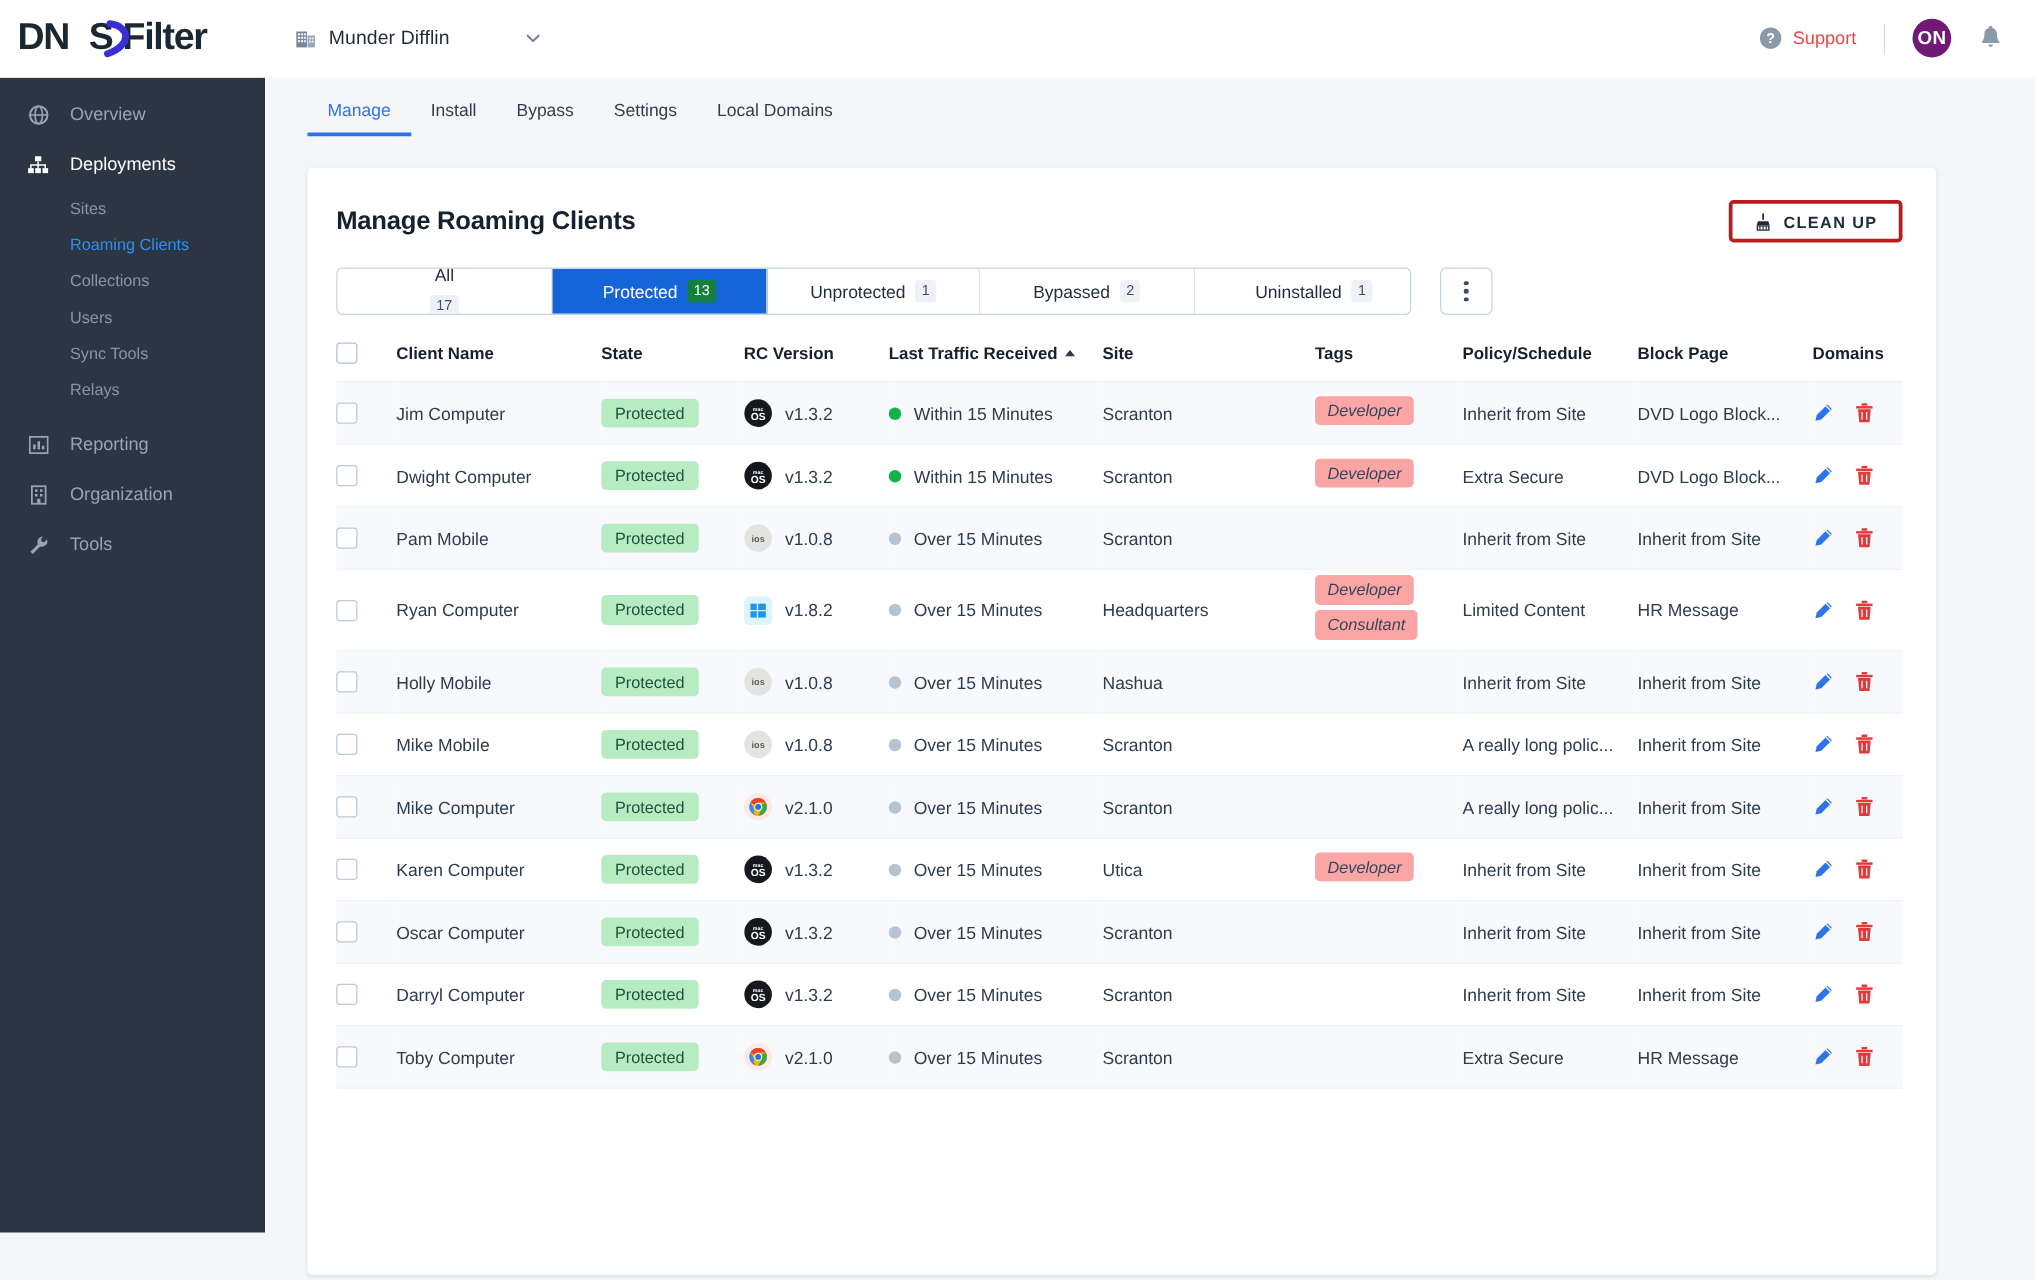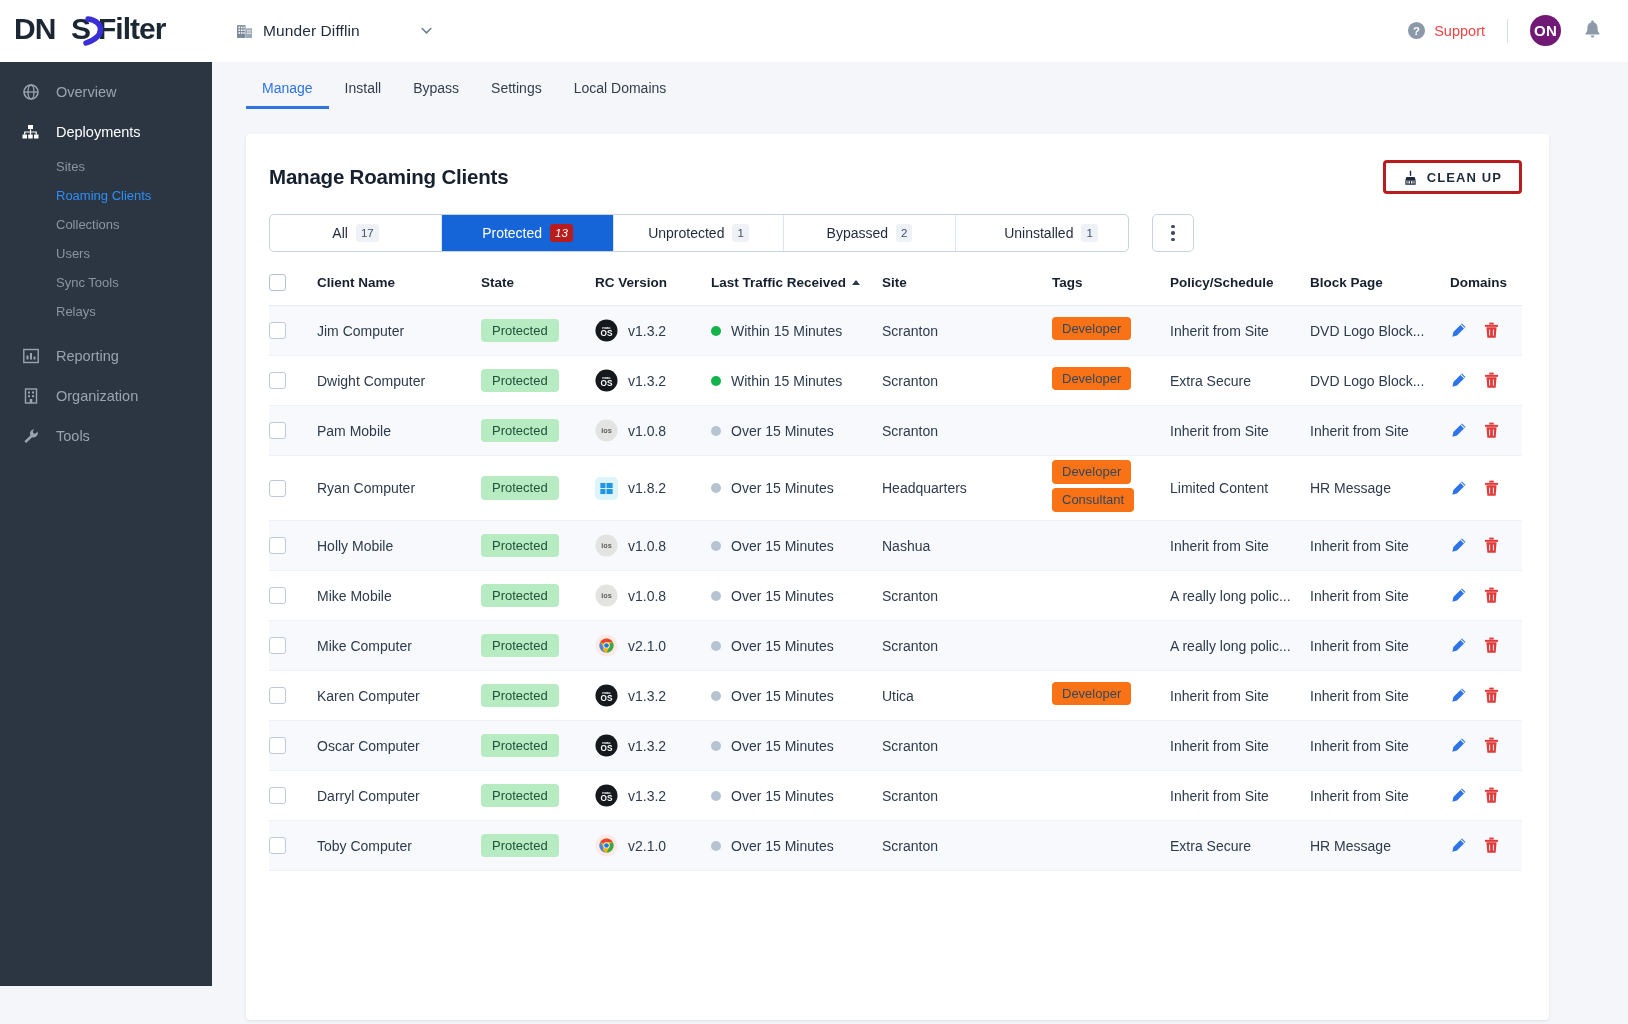--- a/index.html
+++ b/index.html
@@ -115,22 +115,22 @@
     display: flex; align-items: center; justify-content: center; gap: 8px;
     font-size: 14px; color: #1f2b3d; cursor: pointer;
     border-right: 1px solid #dde5ee; padding: 0 10px;
   }
   .seg:last-child { border-right: none; padding-left: 28px; }
   .seg.active { background: #1565d8; color: #ffffff; }
   .seg .cnt {
     font-size: 11.5px; background: #eef2f7; color: #41506a;
     border-radius: 3px; padding: 1.5px 5px; line-height: 1.25;
   }
-  .seg.active .cnt { background: #b91c1c; color: #ffffff; font-style: italic; }
-  .seg-w-all { width: 172px; }
+  .seg.active .cnt { background: #15803d; color: #ffffff; }
+  .seg-w-all { width: 172px; flex-direction: column; }
   .seg-w-prot { width: 172px; }
   .seg-w-unpr { width: 170px; }
   .seg-w-byp { width: 172px; }
   .seg-w-unin { width: 172px; }
 
   .kebab-btn {
     width: 42px; height: 38px; border: 1px solid #c7d3e1; border-radius: 5px;
     background: #fff; display: flex; align-items: center; justify-content: center;
     cursor: pointer; flex-direction: column; gap: 3px;
   }
@@ -165,23 +165,24 @@
   }
   .rc-ver { display: flex; align-items: center; gap: 10px; }
   .os-ico { width: 23px; height: 23px; flex: 0 0 23px; display: block; }
 
   .traffic { display: flex; align-items: center; gap: 10px; white-space: nowrap; }
   .dot { width: 10px; height: 10px; border-radius: 50%; display: block; }
   .dot.on { background: #12b34a; }
   .dot.off { background: #b6c4d2; }
 
   .tagchip {
-    display: inline-block; background: #f97316; color: #36465c;
+    display: inline-block; background: #fca5a5; color: #36465c;
     font-size: 13px; border-radius: 4px; padding: 4px 10px; line-height: 1.2;
     margin-bottom: 4px;
+    font-style: italic;
   }
   .tagcell { display: flex; flex-direction: column; align-items: flex-start; }
 
   .trunc { display: block; overflow: hidden; text-overflow: ellipsis; white-space: nowrap; }
 
   .actions-cell { display: flex; align-items: center; gap: 17px; }
   .act-ico { cursor: pointer; display: block; }
 
   
   .c-chk { width: 48px; }

